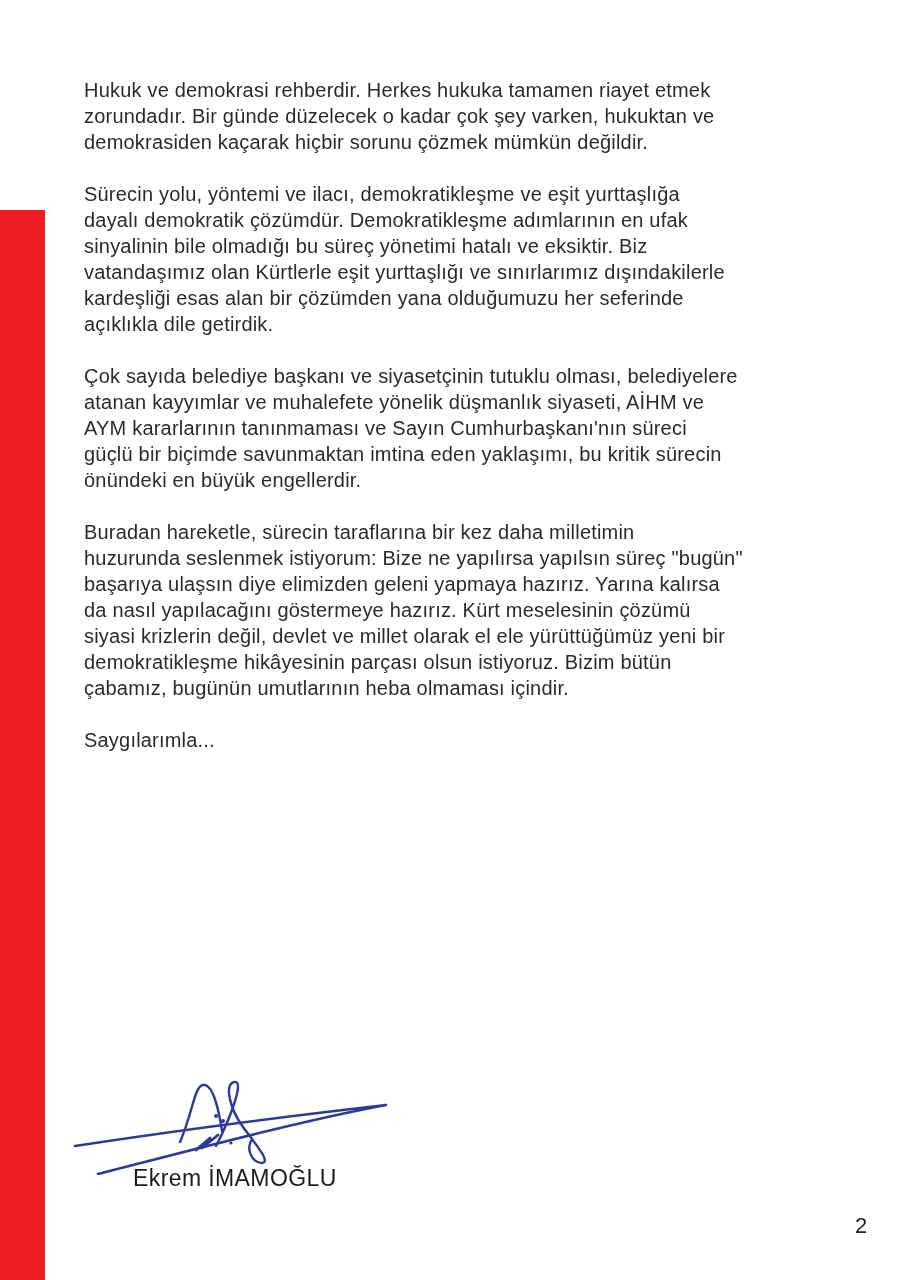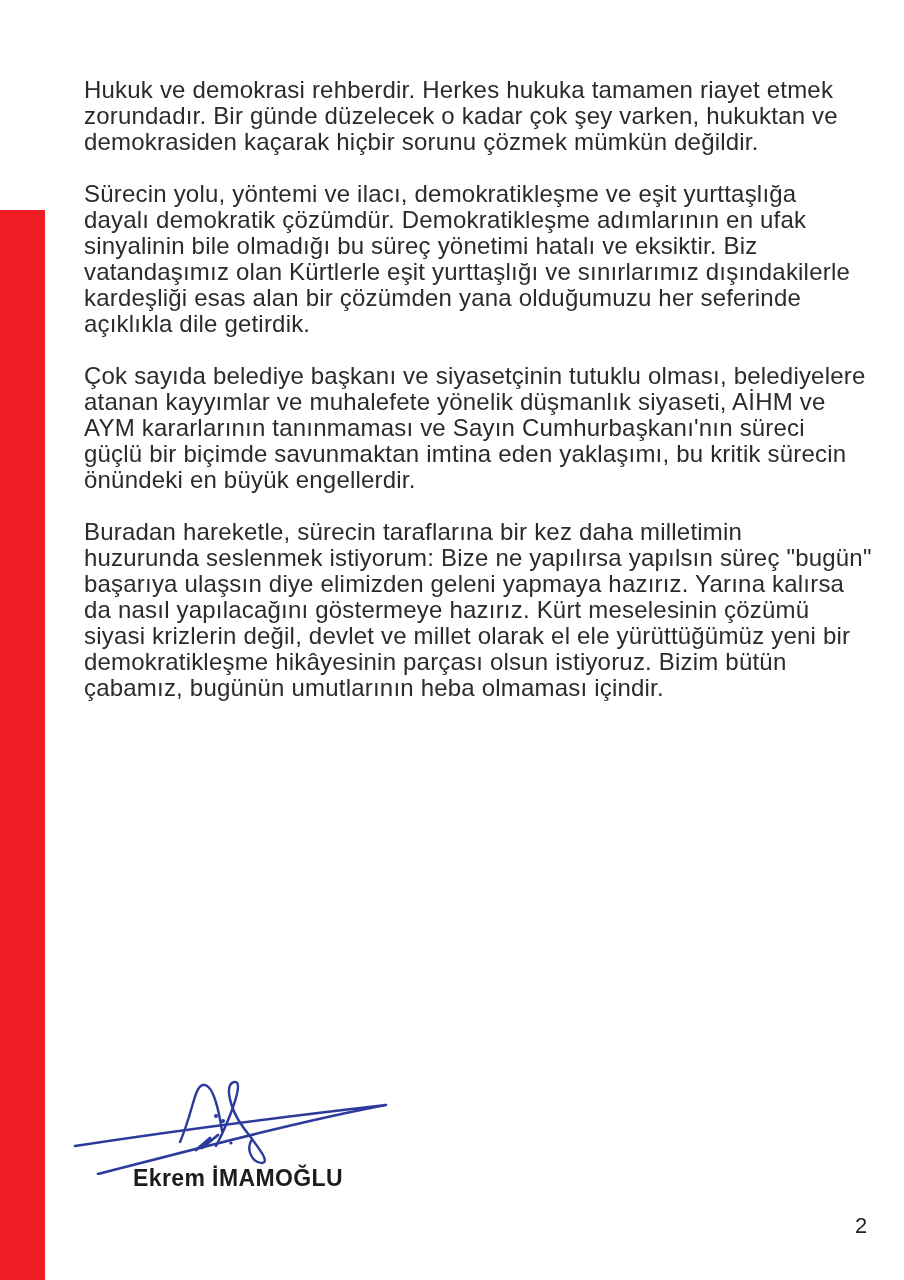--- a/index.html
+++ b/index.html
@@ -20,41 +20,41 @@
     height: 1070px;
     background: #EE1C23;
   }
   .content {
     position: absolute;
     left: 84px;
     top: 77px;
     width: 795px;
   }
   .content p {
-    font-size: 24px;
+    font-size: 20px;
     line-height: 26px;
     letter-spacing: 0.2px;
     color: #2b2b2b;
     white-space: pre;
     margin: 0 0 26px 0;
   }
   .sig-block {
     position: absolute;
     left: 70px;
     top: 1075px;
     width: 340px;
     height: 130px;
   }
   .sig-block svg { position: absolute; left: 0; top: 0; }
   .signatory-name {
     position: absolute;
     left: 63px;
     top: 90px;
     font-size: 23px;
-    font-weight: bold;
+    font-weight: normal;
     letter-spacing: 0.4px;
     color: #1c1c1c;
     white-space: pre;
   }
   .page-number {
     position: absolute;
     left: 855px;
     top: 1213px;
     font-size: 22px;
     color: #222222;
@@ -80,20 +80,21 @@
 AYM kararlarının tanınmaması ve Sayın Cumhurbaşkanı'nın süreci
 güçlü bir biçimde savunmaktan imtina eden yaklaşımı, bu kritik sürecin
 önündeki en büyük engellerdir.</p>
   <p>Buradan hareketle, sürecin taraflarına bir kez daha milletimin
 huzurunda seslenmek istiyorum: Bize ne yapılırsa yapılsın süreç "bugün"
 başarıya ulaşsın diye elimizden geleni yapmaya hazırız. Yarına kalırsa
 da nasıl yapılacağını göstermeye hazırız. Kürt meselesinin çözümü
 siyasi krizlerin değil, devlet ve millet olarak el ele yürüttüğümüz yeni bir
 demokratikleşme hikâyesinin parçası olsun istiyoruz. Bizim bütün
 çabamız, bugünün umutlarının heba olmaması içindir.</p>
+  <p>Saygılarımla...</p>
 </main>
 
 <div class="sig-block">
   <svg width="340" height="100" viewBox="0 0 340 100" fill="none" stroke="#2B3A9B" stroke-linecap="round" stroke-linejoin="round">
 
     <path d="M 5 71 C 90 58, 220 41, 316 30 C 230 46, 110 78, 28 99" stroke-width="2.6"></path>
 
     <path d="M 152 56 C 149 36, 143 8, 133 10 C 124 12, 124 34, 110 67" stroke-width="2.4"></path>
 
     <path d="M 146 71 C 158 48, 176 4, 164 7 C 154 10, 160 34, 173 52 C 187 71, 201 87, 192 88 C 183 88, 176 76, 181 66" stroke-width="2.4"></path>

